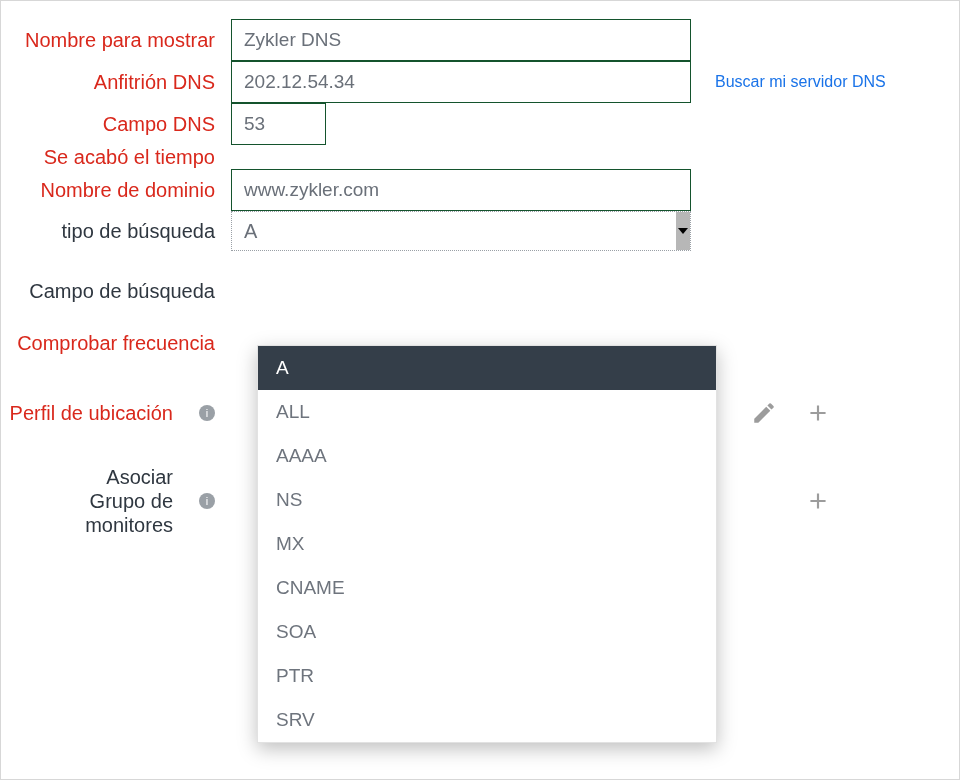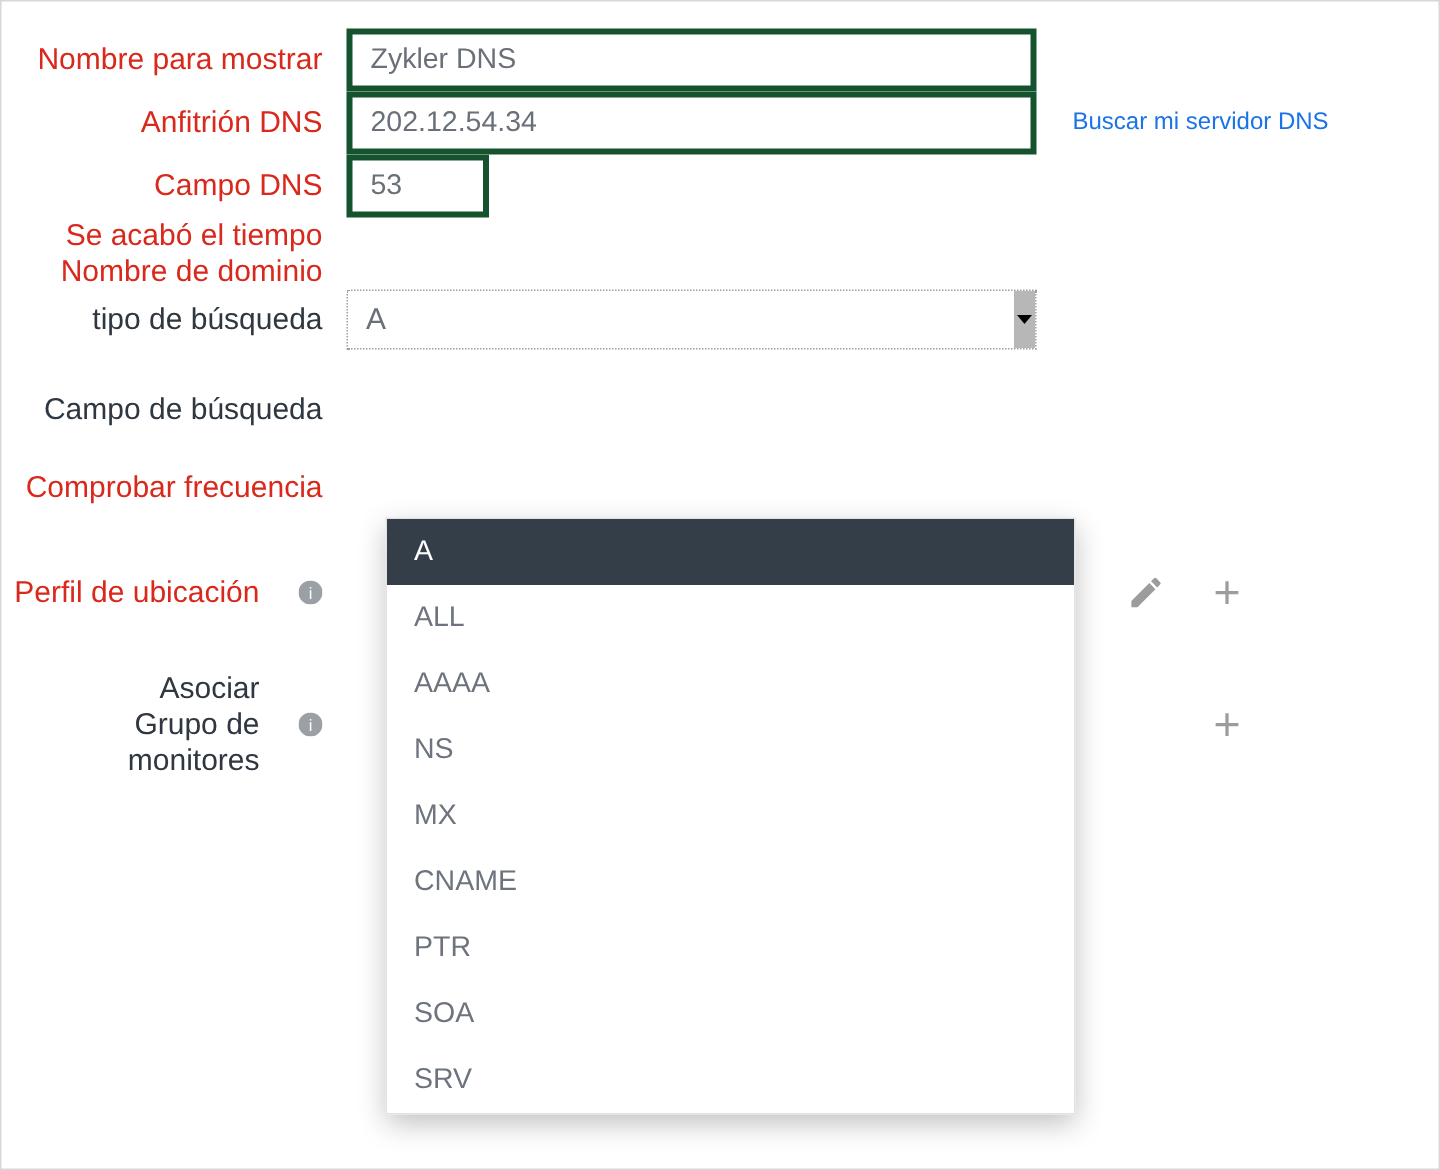--- a/index.html
+++ b/index.html
@@ -36,21 +36,21 @@
     margin-left: 4px;
   }
   .info-icon svg { width: 16px; height: 16px; fill: #9aa0a6; }
   .field-area {
     display: flex;
     align-items: center;
     gap: 10px;
   }
   .input-text {
     height: 42px;
-    border: 4px solid #14532d;
+    border: 1px solid #14532d;
     padding: 0 12px;
     font-size: 19px;
     color: #6a7079;
     background: #fff;
   }
   .input-wide { width: 460px; }
   .input-short { width: 95px; }
   .unit-box {
     height: 42px;
     border: 1px solid #cfcfcf;
@@ -171,20 +171,23 @@
       <input class="input-text input-short" value="53" style="">
     </div>
   </div>
 
   <div class="row">
     <div class="label">Se acabó el tiempo</div>
   </div>
 
   <div class="row">
     <div class="label">Nombre de dominio</div>
+    <div class="field-area">
+      <input class="input-text input-wide" value="www.zykler.com" style="">
+    </div>
   </div>
 
   <div class="row">
     <div class="label optional">tipo de búsqueda</div>
     <div class="field-area">
       <div class="combo">
         <span>A</span>
         <span class="combo-caret">
           <svg viewBox="0 0 10 10">
               <path d="M0 2 L5 8 L10 2 Z"></path>
@@ -264,18 +267,18 @@
 
   </div>
 
   <div class="dropdown" id="dropdown-list">
       <div class="dropdown-item selected">A</div>
       <div class="dropdown-item">ALL</div>
       <div class="dropdown-item">AAAA</div>
       <div class="dropdown-item">NS</div>
       <div class="dropdown-item">MX</div>
       <div class="dropdown-item">CNAME</div>
+      <div class="dropdown-item">SOA</div>
       <div class="dropdown-item">PTR</div>
-      <div class="dropdown-item">SOA</div>
       <div class="dropdown-item">SRV</div>
     </div>
 
 </div>
 
 </body></html>

